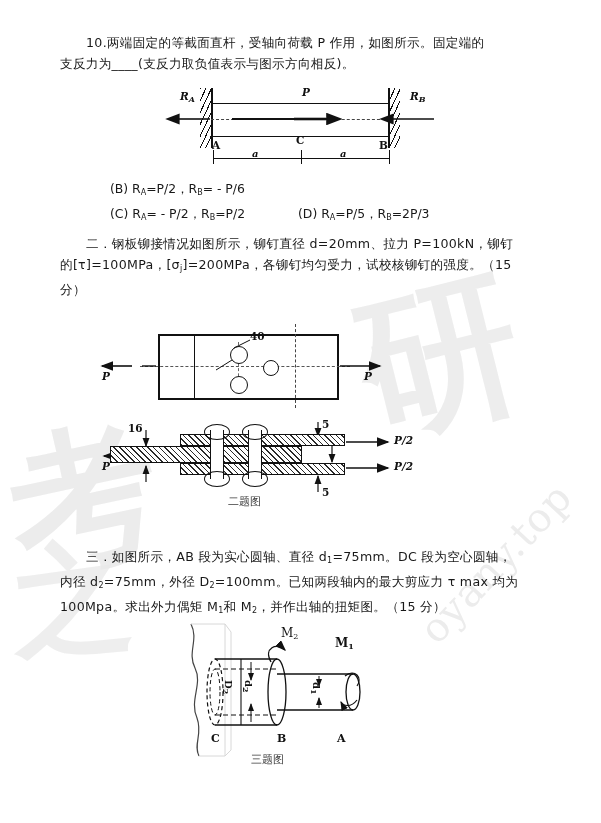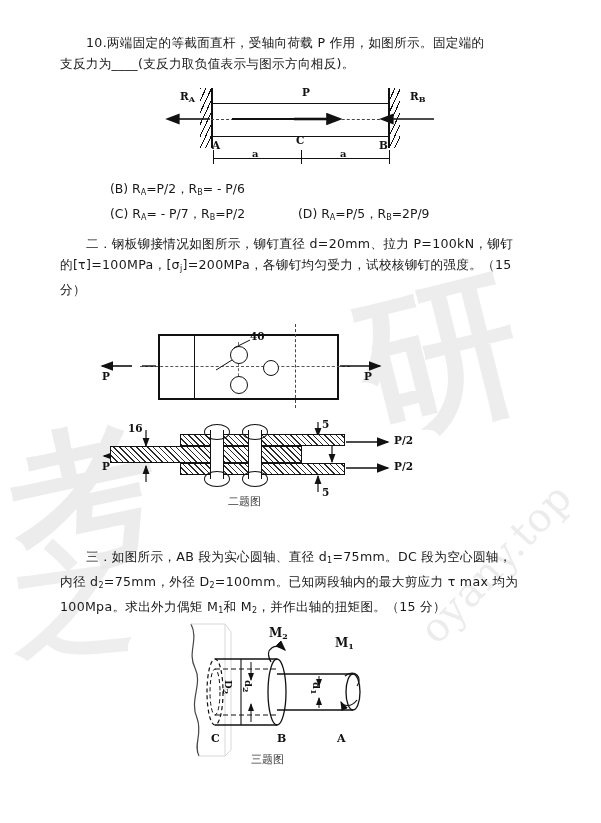--- a/index.html
+++ b/index.html
@@ -39,21 +39,21 @@
   .optrow{display:flex;}
   .optcell{width:188px;white-space:nowrap;}
 
   
   .fig1{position:absolute;left:176px;top:84px;width:262px;height:82px;}
   .ln{position:absolute;background:#111;}
   .hatch{
     position:absolute;width:11px;
     background-image:repeating-linear-gradient(115deg,#111 0 1px,transparent 1px 5px);
   }
-  .lbl{position:absolute;font-size:10.5px;font-family:"DejaVu Serif","Liberation Serif",serif;font-weight:bold;color:#111;white-space:nowrap;}
+  .lbl{position:absolute;font-size:10.5px;font-family:"DejaVu Serif","Liberation Serif",serif;font-style:italic;font-weight:bold;color:#111;white-space:nowrap;}
   .lbl.up{font-style:normal;}
   .dimln{position:absolute;height:1px;background:#111;}
   .tick{position:absolute;width:1px;background:#111;}
 
   
   .fig svg{position:absolute;left:0;top:0;overflow:visible;}
 
   
   .fig2{position:absolute;left:150px;top:326px;width:300px;height:185px;}
   .plateline{position:absolute;background:#111;}
@@ -133,24 +133,24 @@
   </div>
 
   <div class="opts">
     <div class="optrow">
       <div class="optcell">
         <span>(B)</span><span> R</span><sub>A</sub><span>=P/2，</span><span>R</span><sub>B</sub><span>= - P/6</span>
       </div>
     </div>
     <div class="optrow">
       <div class="optcell">
-        <span>(C)</span><span> R</span><sub>A</sub><span>= - P/7，</span><span>R</span><sub>B</sub><span>=P/2</span>
+        <span>(C)</span><span> R</span><sub>A</sub><span>= - P/2，</span><span>R</span><sub>B</sub><span>=P/2</span>
       </div>
       <div class="optcell">
-        <span>(D)</span><span> R</span><sub>A</sub><span>=P/5，</span><span>R</span><sub>B</sub><span>=2P/9</span>
+        <span>(D)</span><span> R</span><sub>A</sub><span>=P/5，</span><span>R</span><sub>B</sub><span>=2P/3</span>
       </div>
     </div>
   </div>
 
   <div class="ptext" style="left:60px;top:233px;width:478px;">
     <span class="ind"></span><span>二．钢板铆接情况如图所示，铆钉直径 d=20mm、拉力 P=100kN，铆钉</span><br>
     <span>的[τ]=100MPa，[σ<sub>j</sub>]=200MPa，各铆钉均匀受力，试校核铆钉的强度。（15</span><br>
     <span>分）</span>
   </div>
 
@@ -273,21 +273,21 @@
       <line x1="66" y1="100" x2="66" y2="82" stroke="#111" stroke-width="1" marker-end="url(#ar3)"></line>
 
       <line x1="134" y1="54" x2="134" y2="64" stroke="#111" stroke-width="1" marker-end="url(#ar3)"></line>
       <line x1="134" y1="86" x2="134" y2="76" stroke="#111" stroke-width="1" marker-end="url(#ar3)"></line>
     </svg>
 
     <div class="lbl up" style="left:36px;top:58px;font-size:10px;writing-mode:vertical-rl;"><span>D</span><sub>2</sub></div>
     <div class="lbl up" style="left:56px;top:58px;font-size:10px;writing-mode:vertical-rl;"><span>d</span><sub>2</sub></div>
     <div class="lbl up" style="left:124px;top:60px;font-size:10px;writing-mode:vertical-rl;"><span>d</span><sub>1</sub></div>
 
-    <div class="lbl up" style="left:84px;top:4px;font-size:12px;font-weight:bold;text-align:right;"><span>M</span><sub>2</sub></div>
+    <div class="lbl up" style="left:96px;top:4px;font-size:12px;font-weight:normal;text-align:right;"><span>M</span><sub>2</sub></div>
     <div class="lbl up" style="left:150px;top:14px;font-size:12px;font-weight:bold;"><span>M</span><sub>1</sub></div>
 
     <div class="lbl up" style="left:26px;top:110px;font-size:11px;">C</div>
     <div class="lbl up" style="left:92px;top:110px;font-size:11px;">B</div>
     <div class="lbl up" style="left:152px;top:110px;font-size:11px;">A</div>
 
     <div class="cap" style="left:66px;top:130px;">三题图</div>
   </div>
 
 </div>

